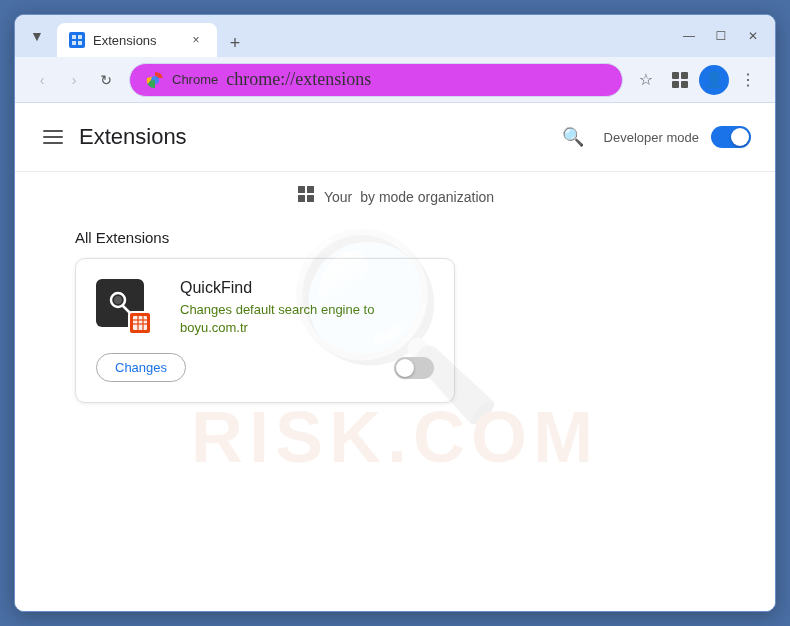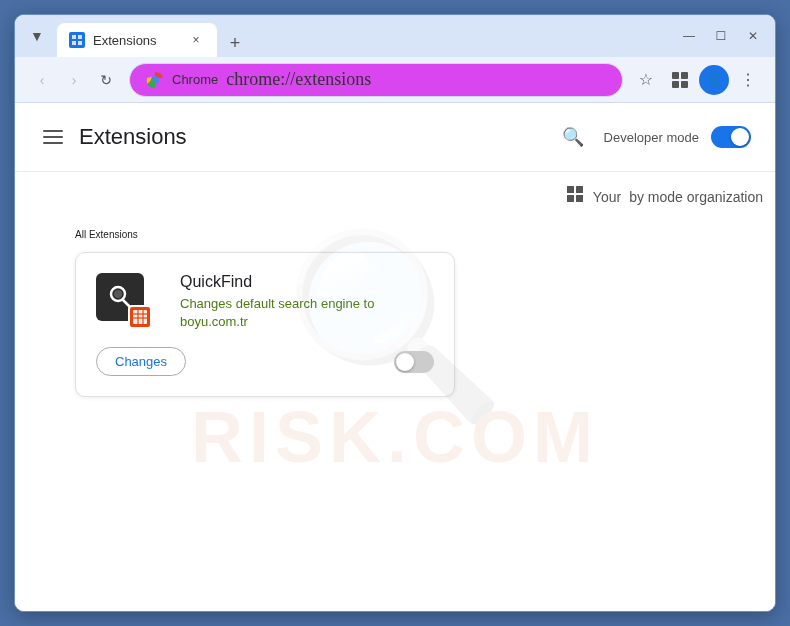--- a/index.html
+++ b/index.html
@@ -300,39 +300,39 @@
       font-weight: 900;
       color: #c2410c;
       letter-spacing: 6px;
       margin-top: -20px;
       text-align: center;
     }
     
     .management-notice {
       display: flex;
       align-items: center;
-      justify-content: flex-end;
+      justify-content: center;
       gap: 8px;
-      padding: 12px 12px;
+      padding: 12px 20px;
       font-size: 14px;
       color: #555;
     }
     .management-icon {
       color: #555;
       font-size: 18px;
     }
     .management-link {
       color: #1a73e8;
       text-decoration: underline;
       cursor: pointer;
     }
     
     .section-title {
       padding: 8px 60px 12px;
-      font-size: 10px;
+      font-size: 15px;
       font-weight: 500;
       color: #202124;
     }
     
     .extensions-grid {
       padding: 0 60px;
     }
     .extension-card {
       background: #fff;
       border: 1px solid #e0e0e0;

